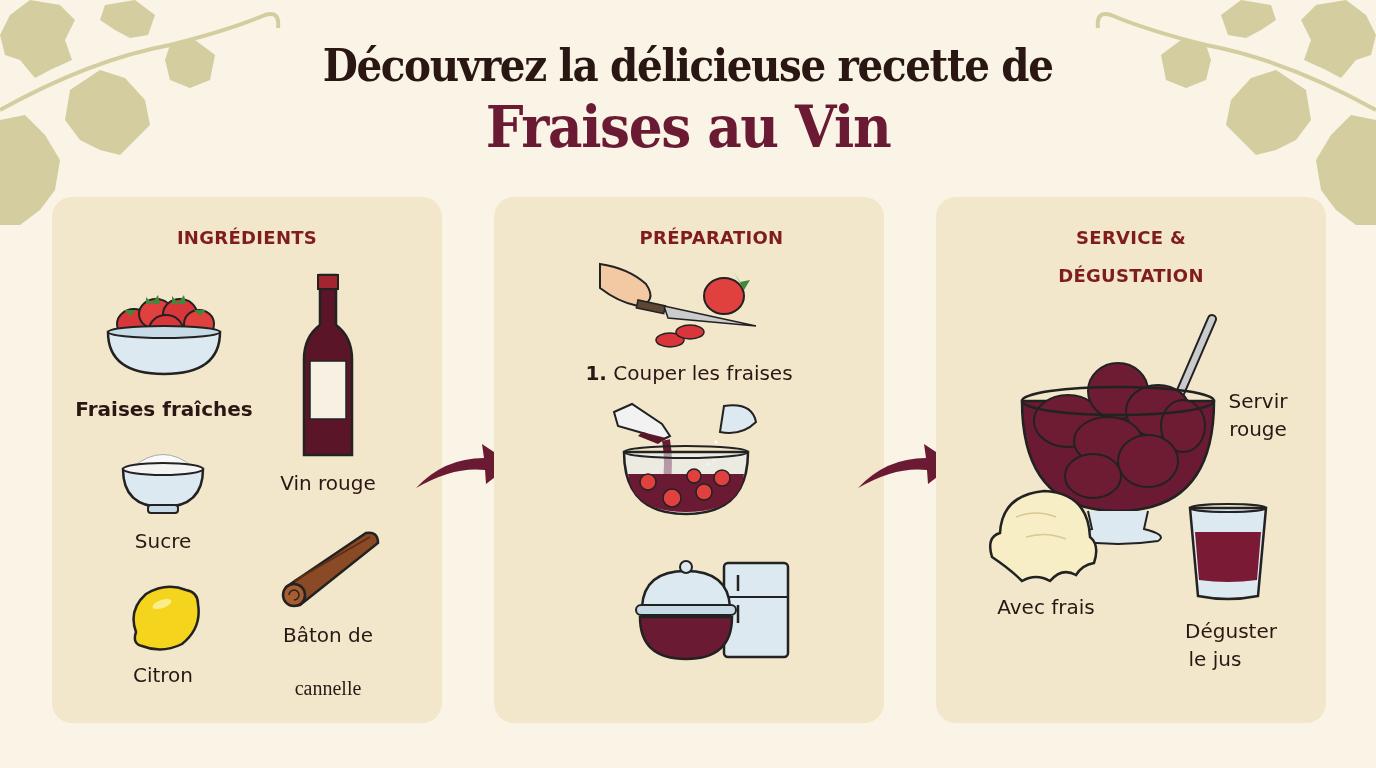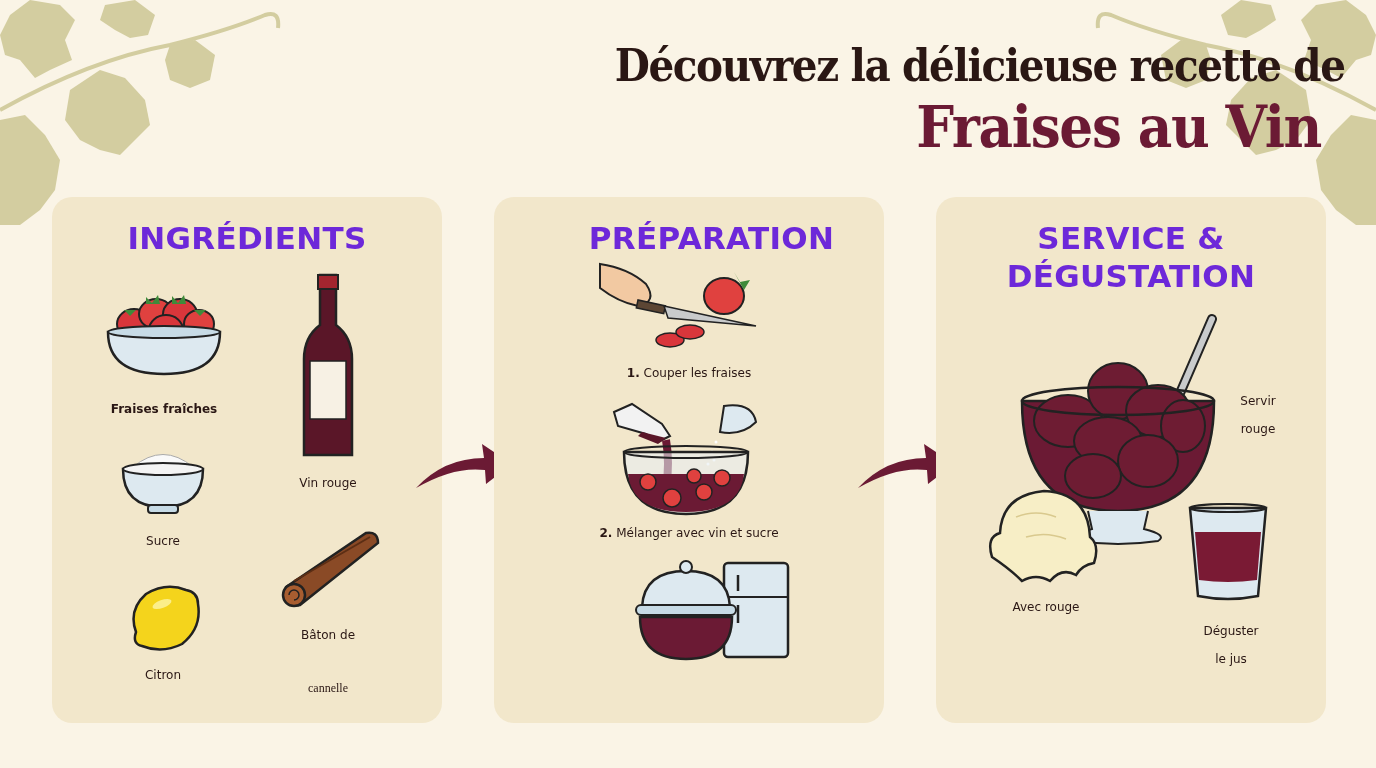--- a/index.html
+++ b/index.html
@@ -7,21 +7,21 @@
   body {
     background: #faf4e6;
     font-family: "Liberation Sans", "DejaVu Sans", sans-serif;
     color: #2a1714;
     position: relative;
   }
   .vine { position: absolute; top: 0; }
   .vine-left { left: 0; }
   .vine-right { right: 0; transform: scaleX(-1); }
 
-  .title-wrap { position: absolute; top: 40px; left: 0; width: 1376px; text-align: right; }
+  .title-wrap { position: absolute; top: 40px; left: 0; width: 1376px; text-align: center; }
   .title-line1 {
     font-family: "DejaVu Serif", "Liberation Serif", serif;
     font-weight: bold; font-size: 44px; letter-spacing: -1.5px;
     color: #2a1714; transform: scaleX(0.92); display: inline-block;
   }
   .title-line2 {
     font-family: "DejaVu Serif", "Liberation Serif", serif;
     font-weight: bold; font-size: 58px; letter-spacing: -1.5px;
     color: #6b1a34; display: block; margin-top: 2px;
     transform: scaleX(0.92);
@@ -29,26 +29,26 @@
 
   .panel {
     position: absolute; top: 197px; height: 526px; width: 390px;
     background: #f2e7cb; border-radius: 20px;
   }
   .p1 { left: 52px; }
   .p2 { left: 494px; }
   .p3 { left: 936px; }
   .panel-title {
     position: absolute; left: 0; width: 100%; text-align: center;
-    font-family: "DejaVu Sans", sans-serif; font-weight: bold; font-size: 31px;
-    color: #6d28d9; letter-spacing: 0.3px; line-height: 38px;
+    font-family: "DejaVu Sans", sans-serif; font-weight: bold; font-size: 18px;
+    color: #7f1d1d; letter-spacing: 0.3px; line-height: 38px;
   }
   .label {
     position: absolute; text-align: center;
-    font-family: "DejaVu Sans", sans-serif; font-size: 12px; color: #2a1714;
+    font-family: "DejaVu Sans", sans-serif; font-size: 20px; color: #2a1714;
     line-height: 28px; white-space: nowrap;
   }
   .label b { font-weight: bold; }
   .icon { position: absolute; }
   .arrow { position: absolute; }
 </style>
 </head>
 <body>
 
 <svg class="vine vine-left" width="300" height="230" viewBox="0 0 300 230">
@@ -166,24 +166,20 @@
     <path d="M16 72 Q20 110 74 110 Q128 110 132 72 Z" fill="#6b1a34"></path>
     <g fill="#e0413f" stroke="#222" stroke-width="1.5">
         <circle cx="36" cy="80" r="8"></circle>
         <circle cx="60" cy="96" r="9"></circle>
         <circle cx="92" cy="90" r="8"></circle>
         <circle cx="110" cy="76" r="8"></circle>
         <circle cx="82" cy="74" r="7"></circle>
       </g>
     <ellipse cx="74" cy="50" rx="62" ry="6" fill="none" stroke="#222" stroke-width="2"></ellipse>
   </svg>
-  <div class="label" style="left:0;width:390px;top:322px;">
-    <b>2.</b>
-    <span>Mélanger avec vin et sucre</span>
-  </div>
 
   <svg class="icon" style="left:140px;top:360px;" width="160" height="105" viewBox="0 0 160 105">
     <rect x="90" y="6" width="64" height="94" rx="4" fill="#dde9f0" stroke="#222" stroke-width="2.5"></rect>
     <line x1="90" y1="40" x2="154" y2="40" stroke="#222" stroke-width="2"></line>
     <line x1="104" y1="18" x2="104" y2="34" stroke="#222" stroke-width="2.5"></line>
     <line x1="104" y1="48" x2="104" y2="66" stroke="#222" stroke-width="2.5"></line>
     <path d="M6 60 Q6 102 52 102 Q98 102 98 60 Z" fill="#6b1a34" stroke="#222" stroke-width="2.5"></path>
     <path d="M8 50 Q10 14 52 14 Q94 14 96 50 Z" fill="#dde9f0" stroke="#222" stroke-width="2.5"></path>
     <rect x="2" y="48" width="100" height="10" rx="5" fill="#c7dbe6" stroke="#222" stroke-width="2"></rect>
     <circle cx="52" cy="10" r="6" fill="#dde9f0" stroke="#222" stroke-width="2"></circle>
@@ -214,22 +210,22 @@
     <ellipse cx="100" cy="90" rx="96" ry="14" fill="none" stroke="#222" stroke-width="2.5"></ellipse>
     <path d="M70 200 L74 218 Q50 224 60 230 Q100 236 140 230 Q150 224 126 218 L130 200" fill="#dde9f0" stroke="#222" stroke-width="2"></path>
   </svg>
   <div class="label" style="left:262px;width:120px;top:190px;">Servir</div>
   <div class="label" style="left:262px;width:120px;top:218px;">rouge</div>
 
   <svg class="icon" style="left:50px;top:290px;" width="115" height="100" viewBox="0 0 115 100">
     <path d="M6 70 Q0 50 14 46 Q16 8 58 4 Q102 6 104 50 Q114 58 108 76 Q96 78 90 88 Q76 80 64 94 Q50 86 36 94 Q24 82 6 70Z" fill="#f7eec6" stroke="#222" stroke-width="2.5"></path>
     <path d="M30 30 Q50 22 70 30 M40 50 Q60 44 80 52" stroke="#d9c98e" stroke-width="1.5" fill="none"></path>
   </svg>
-  <div class="label" style="left:20px;width:180px;top:396px;">Avec rouge</div>
+  <div class="label" style="left:20px;width:180px;top:396px;">Avec frais</div>
 
   <svg class="icon" style="left:250px;top:305px;" width="84" height="100" viewBox="0 0 84 100">
     <path d="M4 6 L12 94 Q42 100 72 94 L80 6 Z" fill="#dde9f0" stroke="#222" stroke-width="2.5"></path>
     <path d="M9 30 L13 78 Q42 82 71 78 L75 30 Z" fill="#7a1a34"></path>
     <ellipse cx="42" cy="6" rx="38" ry="4" fill="none" stroke="#222" stroke-width="2"></ellipse>
   </svg>
   <div class="label" style="left:220px;width:150px;top:420px;">Déguster</div>
-  <div class="label" style="left:220px;width:150px;top:448px;text-align:center;">le jus</div>
+  <div class="label" style="left:204px;width:150px;top:448px;text-align:center;">le jus</div>
 </div>
 
 </body></html>

